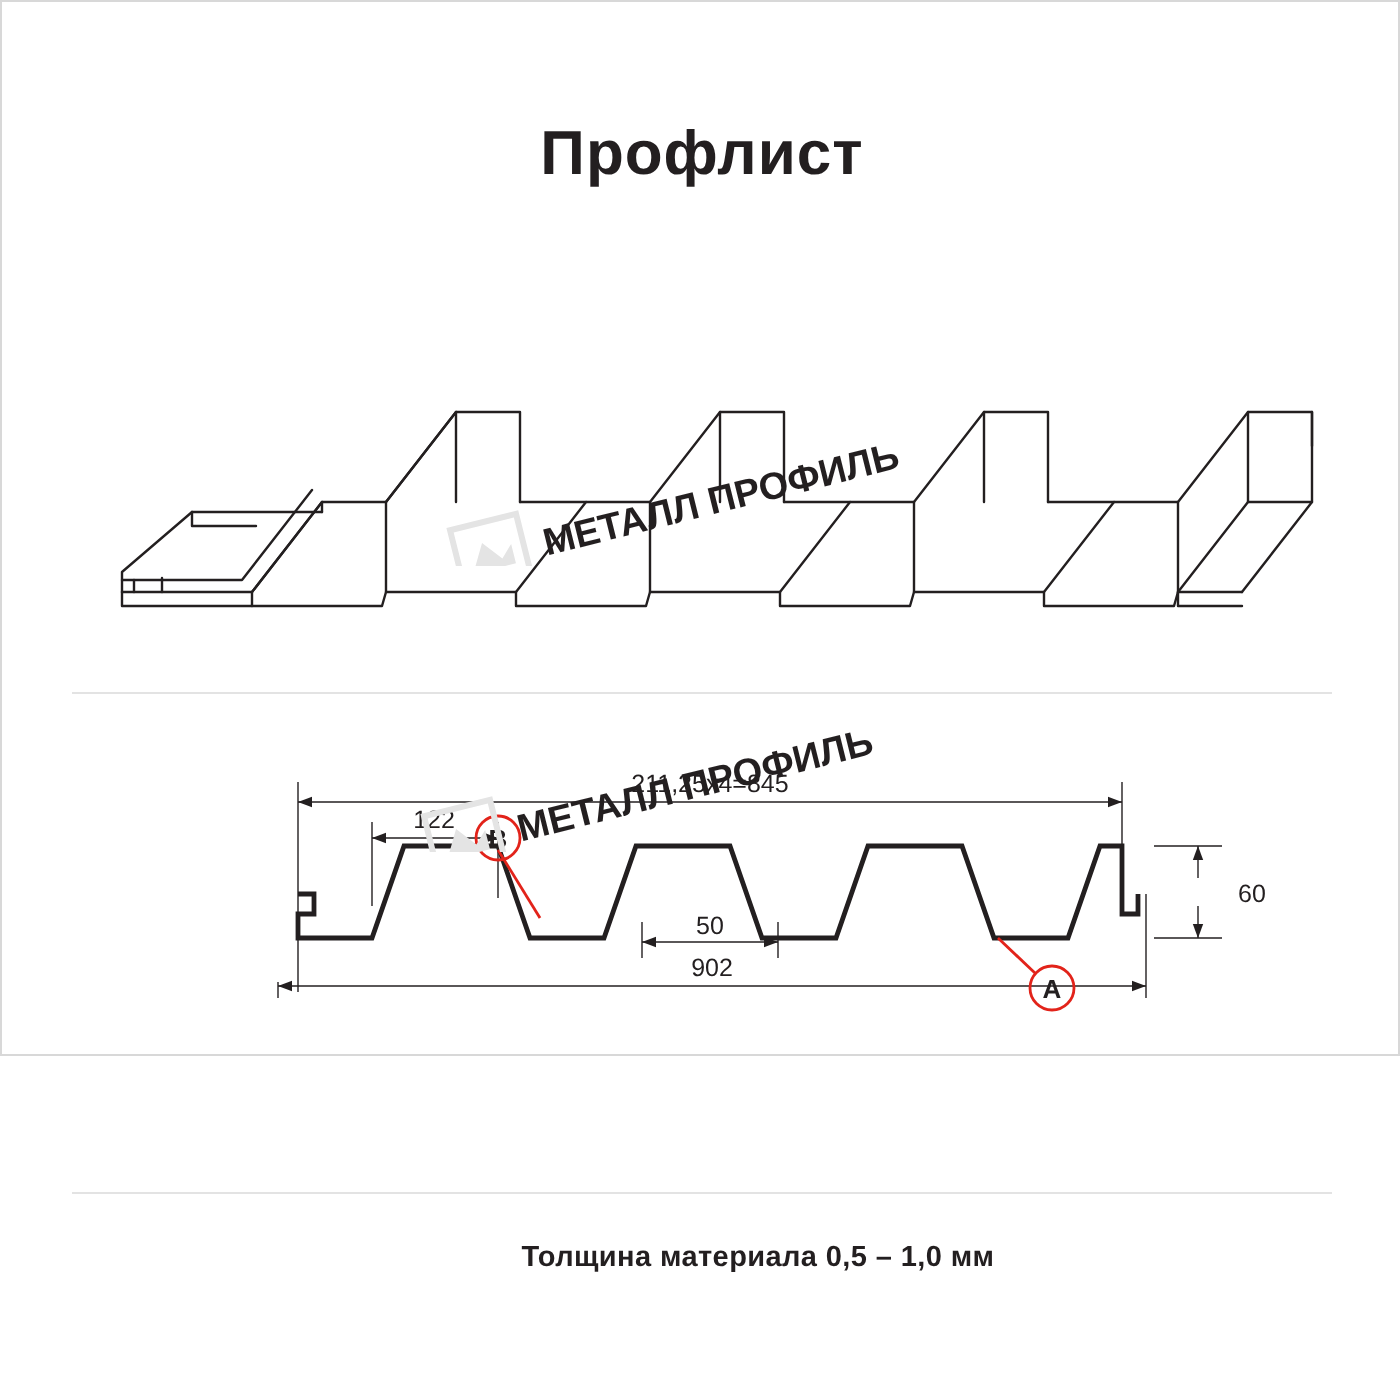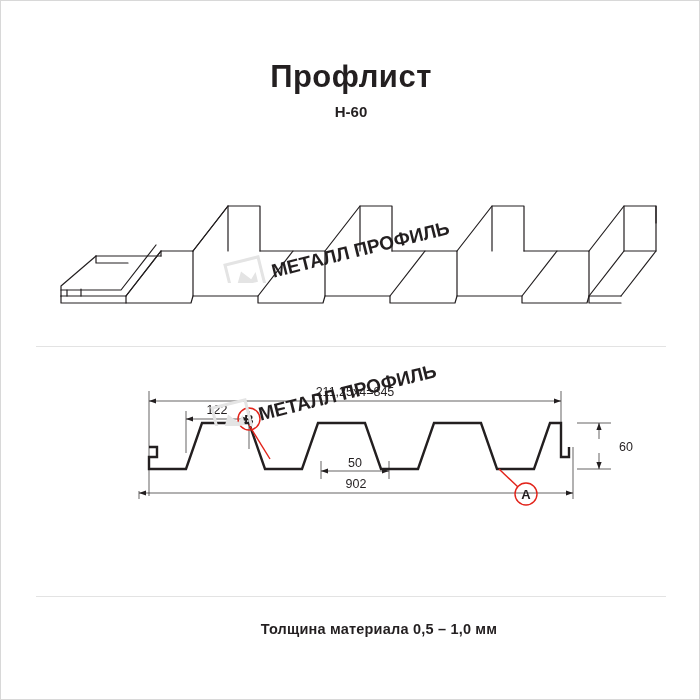--- a/index.html
+++ b/index.html
@@ -10,21 +10,21 @@
     width: 700px;
     height: 700px;
     background: #ffffff;
     font-family: "Liberation Sans", sans-serif;
     color: #231f20;
     overflow: hidden;
   }
   .page {
     position: relative;
     width: 700px;
-    height: 700px;
+    height: 528px;
     box-sizing: border-box;
     border: 1px solid #d8d8d8;
   }
   .title {
     position: absolute;
     top: 58px;
     left: 0;
     width: 700px;
     text-align: center;
     font-size: 31px;
@@ -86,21 +86,20 @@
     font-family: "Liberation Sans", sans-serif;
     fill: #231f20;
   }
 </style>
 </head>
 <body>
 
 <div class="page">
 
   <div class="title">Профлист</div>
-  <div class="subtitle">Н-60</div>
 
   <div class="divider top"></div>
   <div class="divider bottom"></div>
 
   <div class="iso-wrap">
     <svg width="660" height="190" viewBox="0 0 660 190">
       <g fill="none" stroke="#231f20" stroke-width="1.2" stroke-linejoin="round" stroke-linecap="round">
 
         <path d="M 40 145 L 40 135 L 75 105"></path>
 

